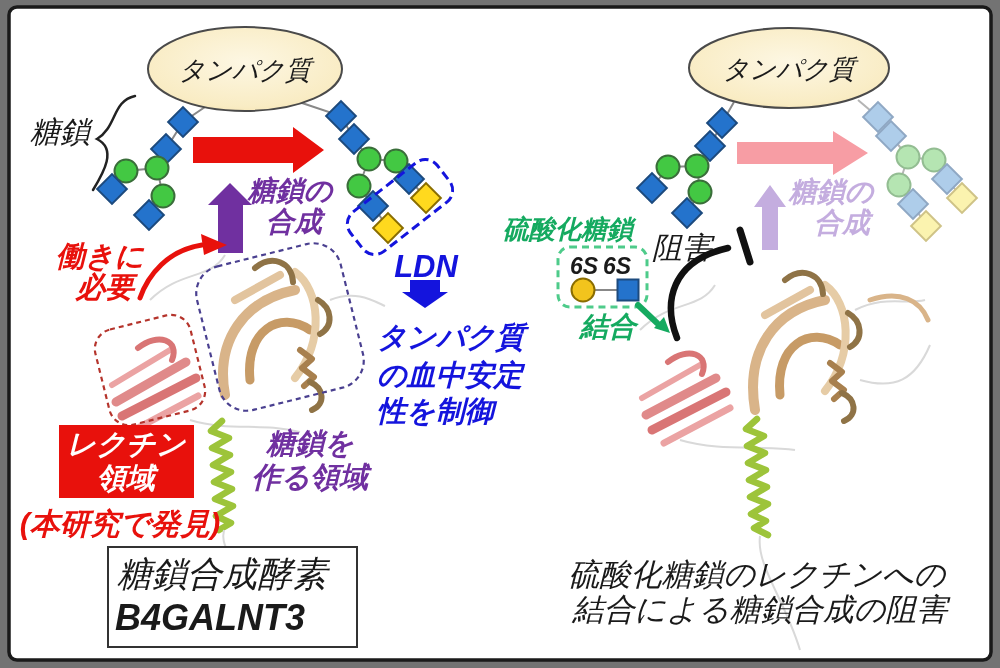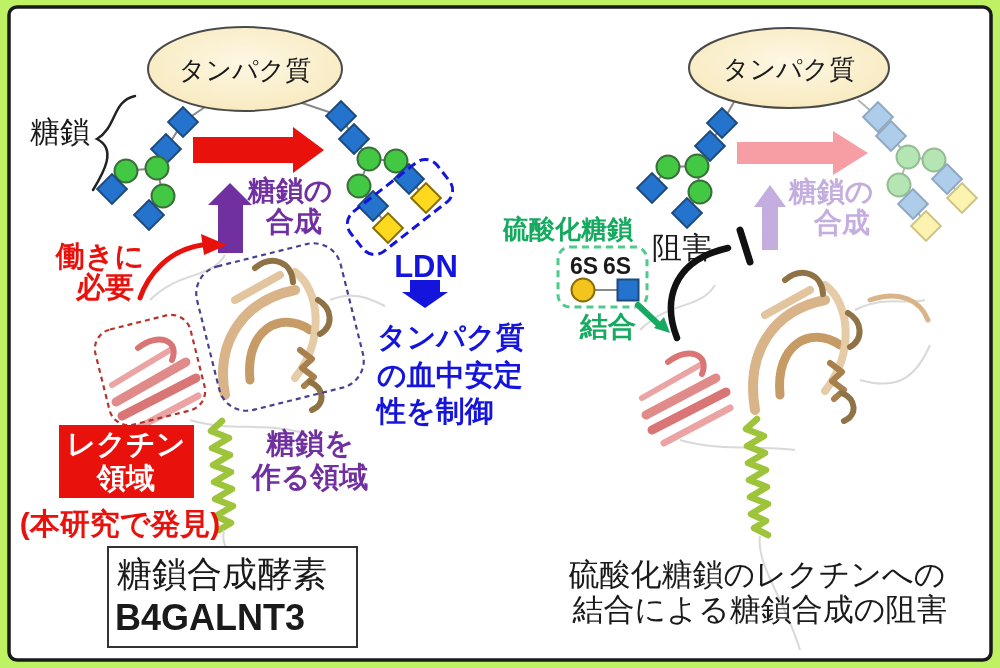--- a/index.html
+++ b/index.html
@@ -1,16 +1,16 @@
 <!DOCTYPE html>
 <html style="--red: #e8110c; --purple: #7030a0; --purple-faded: #c4addf; --pink-arrow: #f79da4; --blue: #1414dd; --green: #15aa60; --green-dash: #4ecb8a; --glycan-blue: #2473cc; --glycan-green: #43c843; --glycan-yellow: #ffd91e; --faded-blue: #aecdea; --faded-green: #b5e5b2; --faded-yellow: #fbf3af; --helix-green: #9dc43a; --ribbon-tan: #d9b489; --ribbon-brown: #8f7346; --ribbon-pink: #e08a8a;"><head>
 <meta charset="utf-8">
 <style>
   html,body{margin:0;padding:0;background:#fff;}
-  .stage{width:1000px;height:668px;position:relative;background:#bef264;}
+  .stage{width:1000px;height:668px;position:relative;background:#737373;font-style:italic;}
   svg{display:block;}
   text{font-family:"Liberation Sans","DejaVu Sans",sans-serif;}
   .t-black{fill:#1a1a1a;font-weight:400;}
   .t-black-b{fill:#1a1a1a;font-weight:700;}
   .t-red{fill:var(--red);font-weight:700;}
   .t-purple{fill:var(--purple);font-weight:700;}
   .t-purple-f{fill:var(--purple-faded);font-weight:700;}
   .t-blue{fill:var(--blue);font-weight:700;}
   .t-green{fill:var(--green);font-weight:700;}
   .t-white{fill:#ffffff;font-weight:700;}

